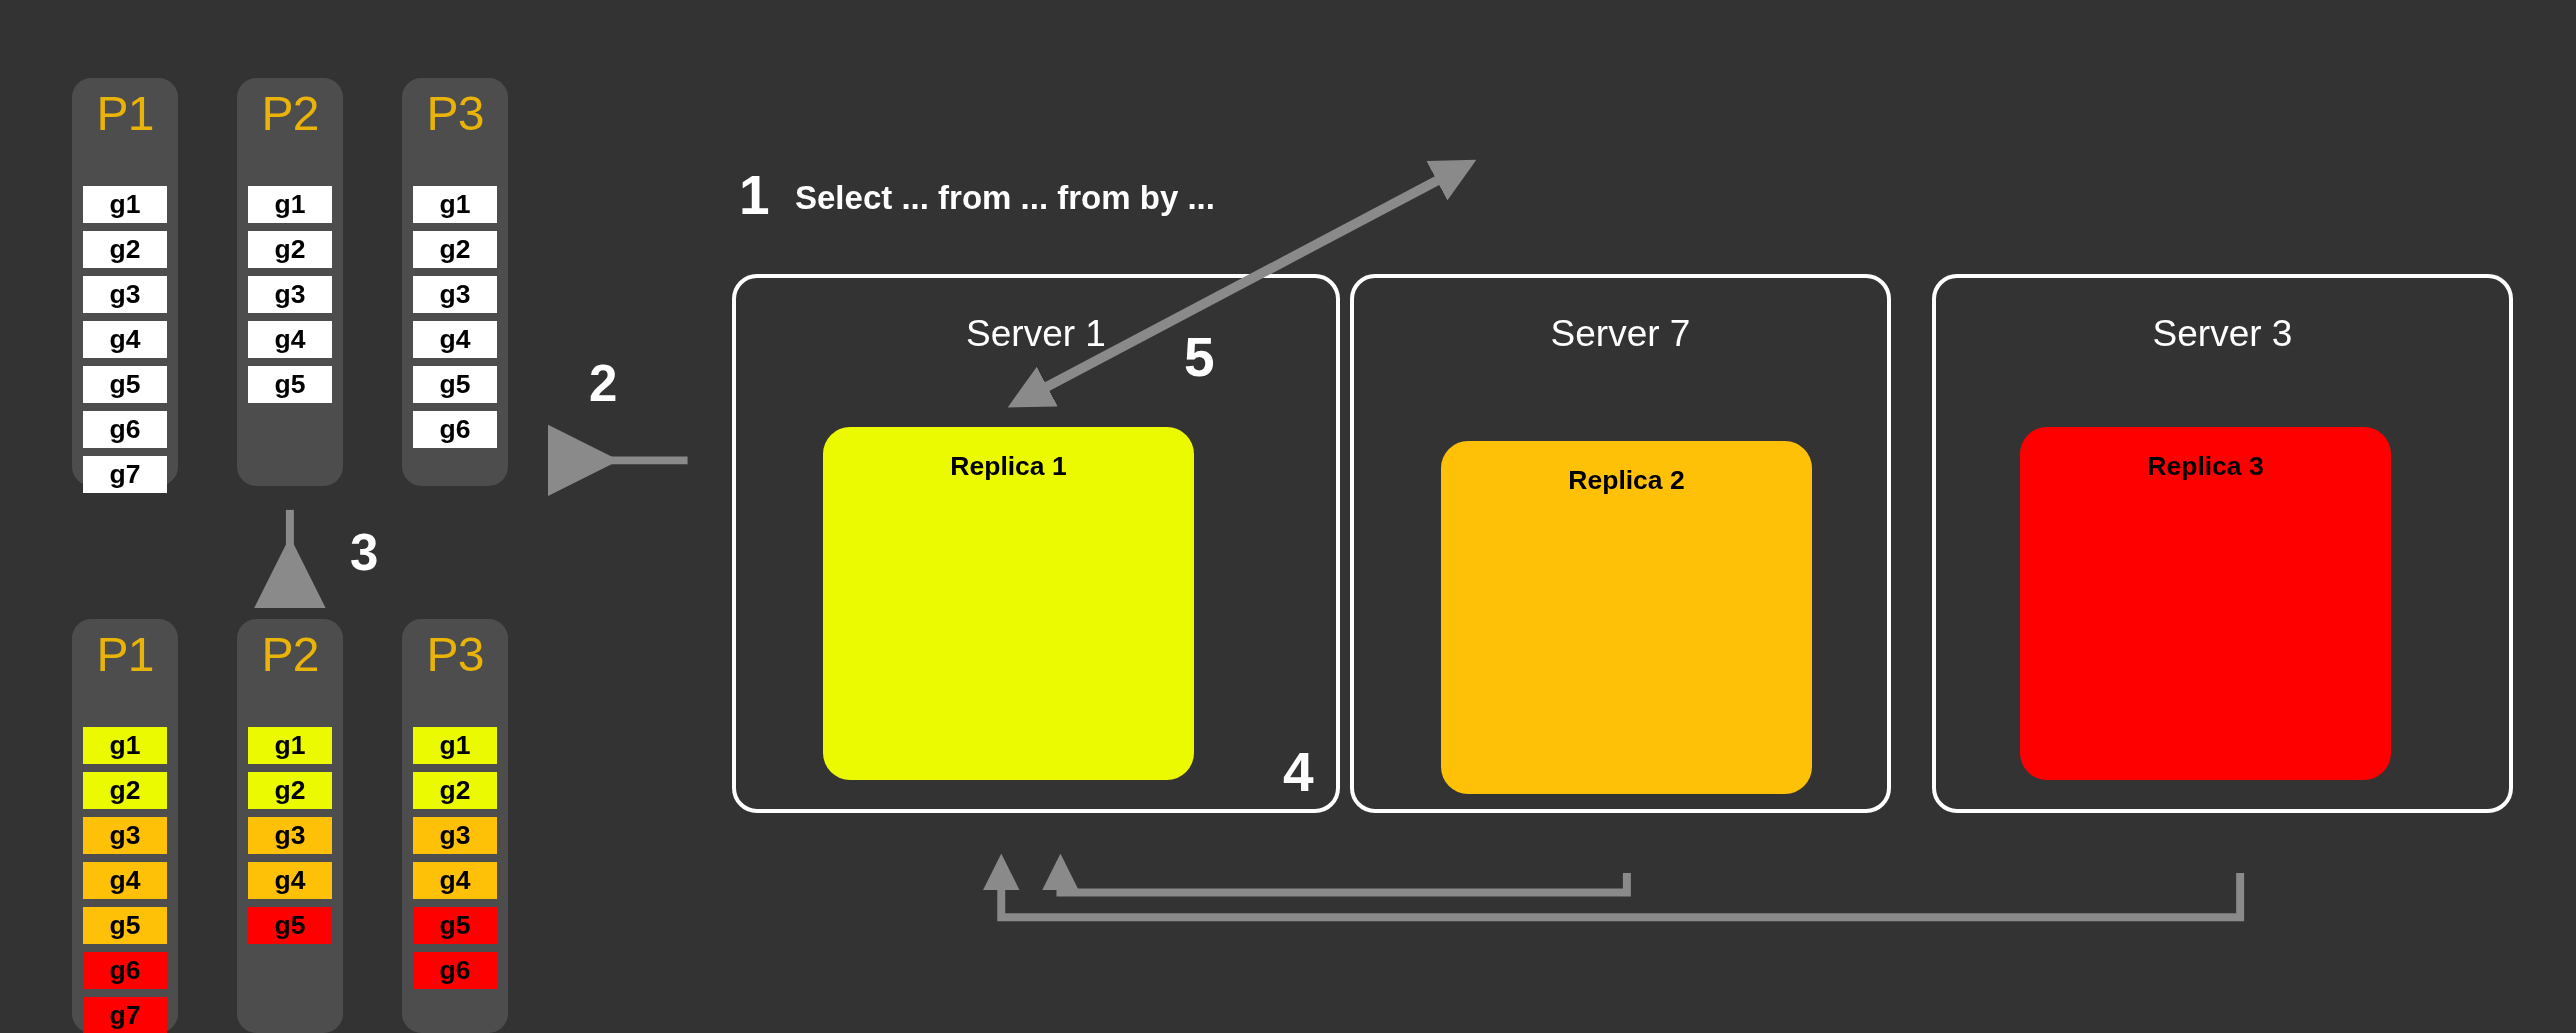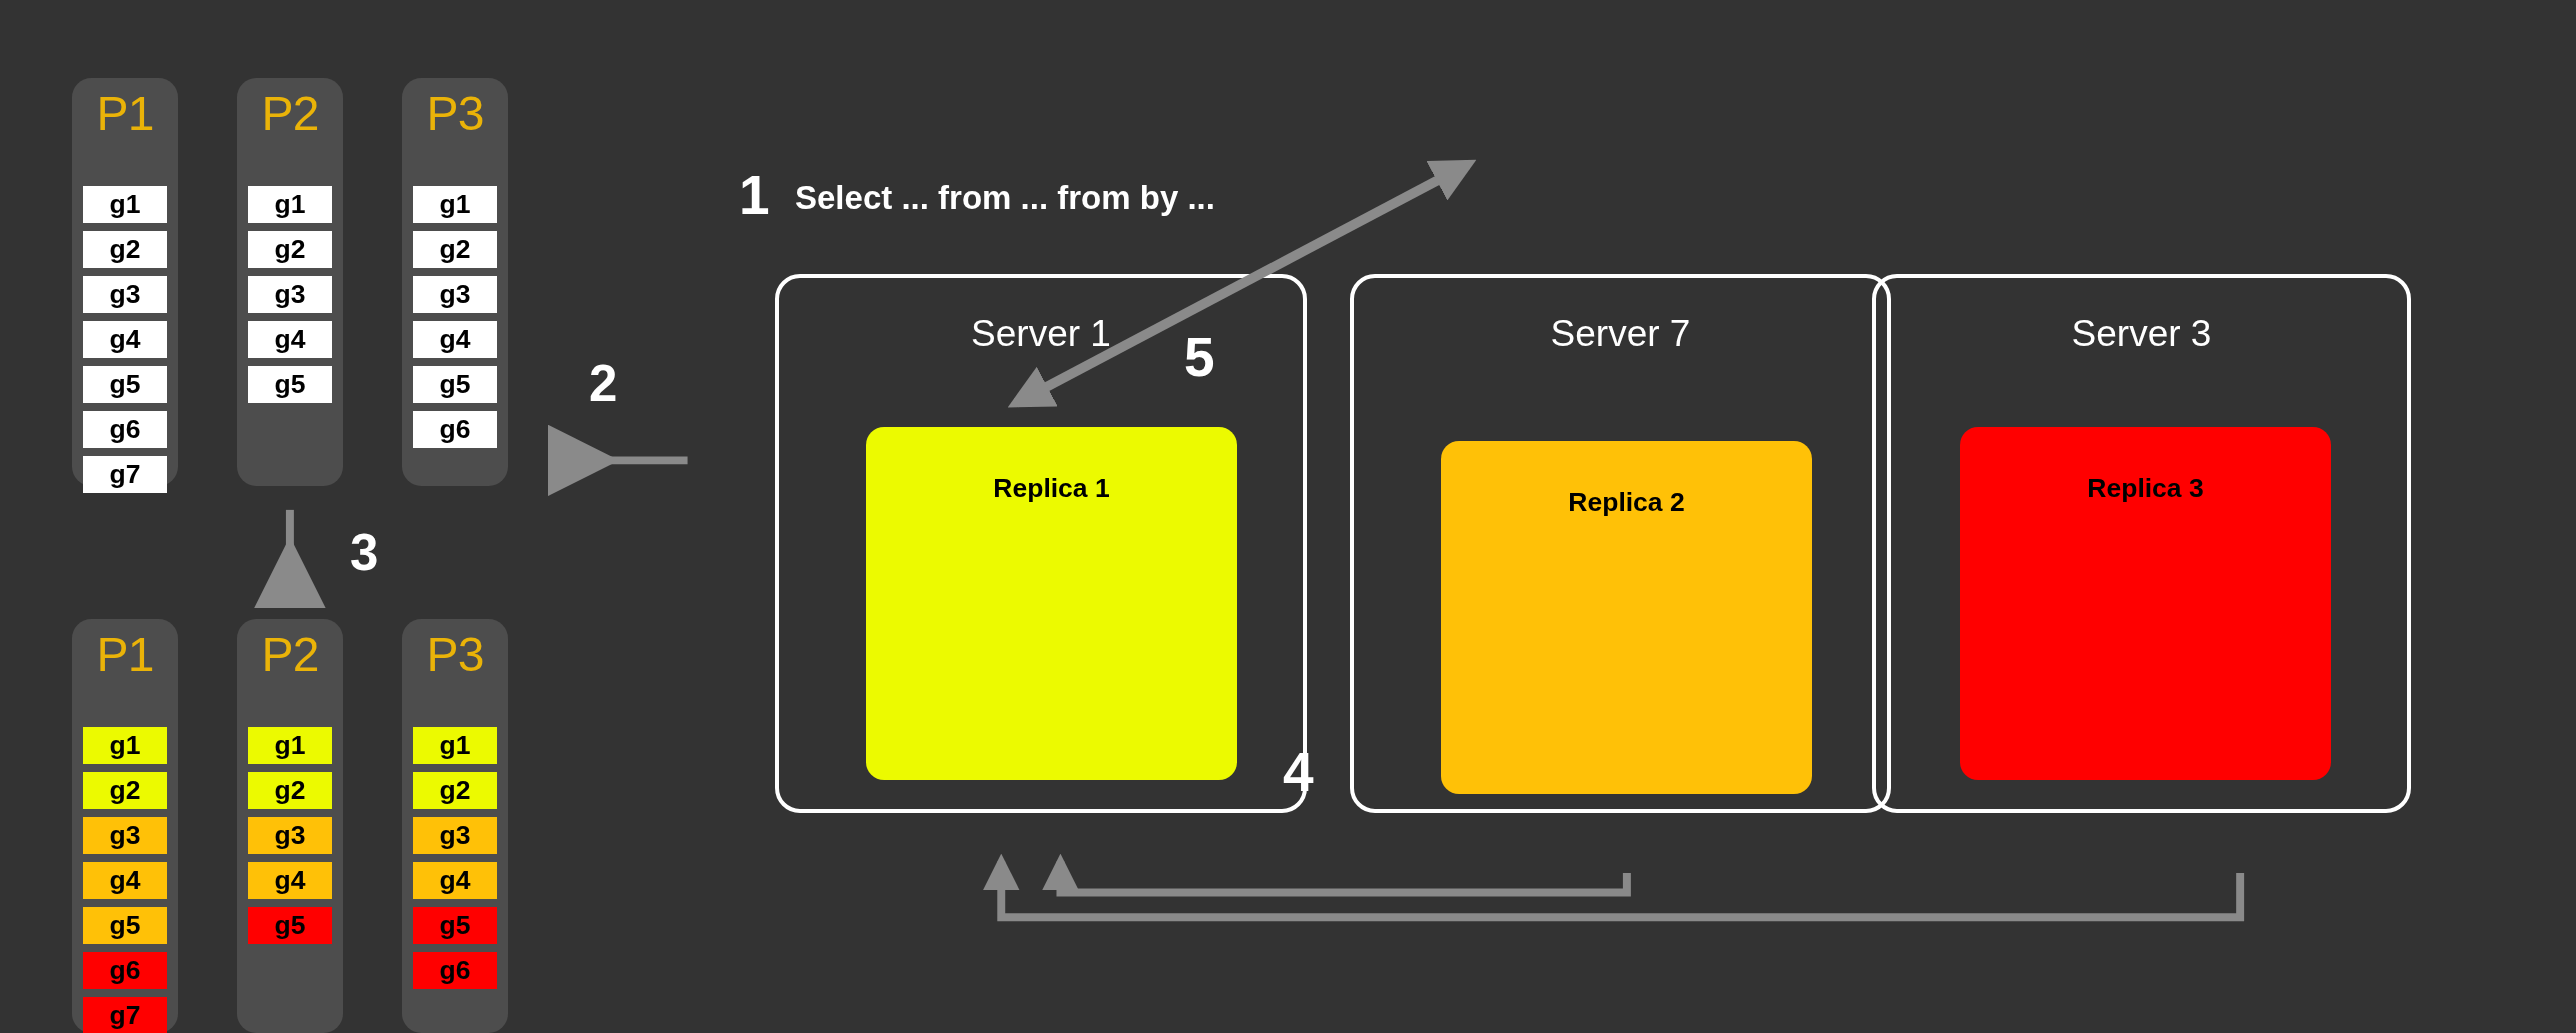--- a/index.html
+++ b/index.html
@@ -93,25 +93,25 @@
     width: 100%;
     text-align: center;
     color: #ffffff;
     font-size: 37px;
     font-weight: 400;
     line-height: 1;
     font-family: "Liberation Sans", sans-serif;
   }
   .replica {
     position: absolute;
-    border-radius: 18px;
+    border-radius: 27px;
     display: flex;
     align-items: flex-start;
     justify-content: center;
-    padding-top: 46px;
+    padding-top: 24px;
     box-sizing: border-box;
     color: #000000;
     font-size: 26.5px;
     font-weight: bold;
     font-family: "Liberation Sans", sans-serif;
   }
 
   
   .step {
     position: absolute;
@@ -219,31 +219,31 @@
 
 
   <div class="step" style="left:739px; top:168px; font-size:55px;">1</div>
   <div class="query-text" style="left:795px; top:181px;">Select ... from ... from by ...</div>
 
   <div class="step" style="left:589px; top:358px; font-size:51px;">2</div>
   <div class="step" style="left:350px; top:527px; font-size:51px;">3</div>
   <div class="step" style="left:1283px; top:745px; font-size:55px;">4</div>
   <div class="step" style="left:1184px; top:330px; font-size:55px;">5</div>
 
-  <div class="server" style="left:732px; top:274px; width:532px; height:539px;margin-left:43px;">
+  <div class="server" style="left:732px; top:274px; width:608px; height:539px;">
     <div class="server-title">Server 1</div>
     <div class="replica" style="left:87px; top:149px; width:371px; height:353px; background:#ecfa00;">Replica 1</div>
   </div>
 
   <div class="server" style="left:1350px; top:274px; width:541px; height:539px;">
     <div class="server-title">Server 7</div>
     <div class="replica" style="left:87px; top:163px; width:371px; height:353px; background:#ffc107;">Replica 2</div>
   </div>
 
-  <div class="server" style="left:1872px; top:274px; width:539px; height:539px;">
+  <div class="server" style="left:1932px; top:274px; width:581px; height:539px;">
     <div class="server-title">Server 3</div>
     <div class="replica" style="left:84px; top:149px; width:371px; height:353px; background:#ff0000;">Replica 3</div>
   </div>
 
   <svg class="overlay" viewBox="0 0 2915 1169">
     <defs>
       <marker id="ah-left" markerWidth="9" markerHeight="9" refX="7.2" refY="4.5" orient="auto" markerUnits="strokeWidth">
         <path d="M9,0 L0,4.5 L9,9 z" fill="#8a8a8a"></path>
       </marker>
       <marker id="ah-gen" markerWidth="4.6" markerHeight="4.6" refX="3.6" refY="2.3" orient="auto" markerUnits="strokeWidth">

